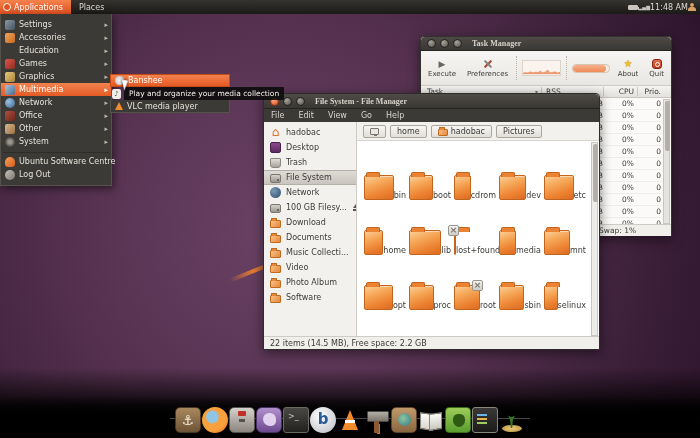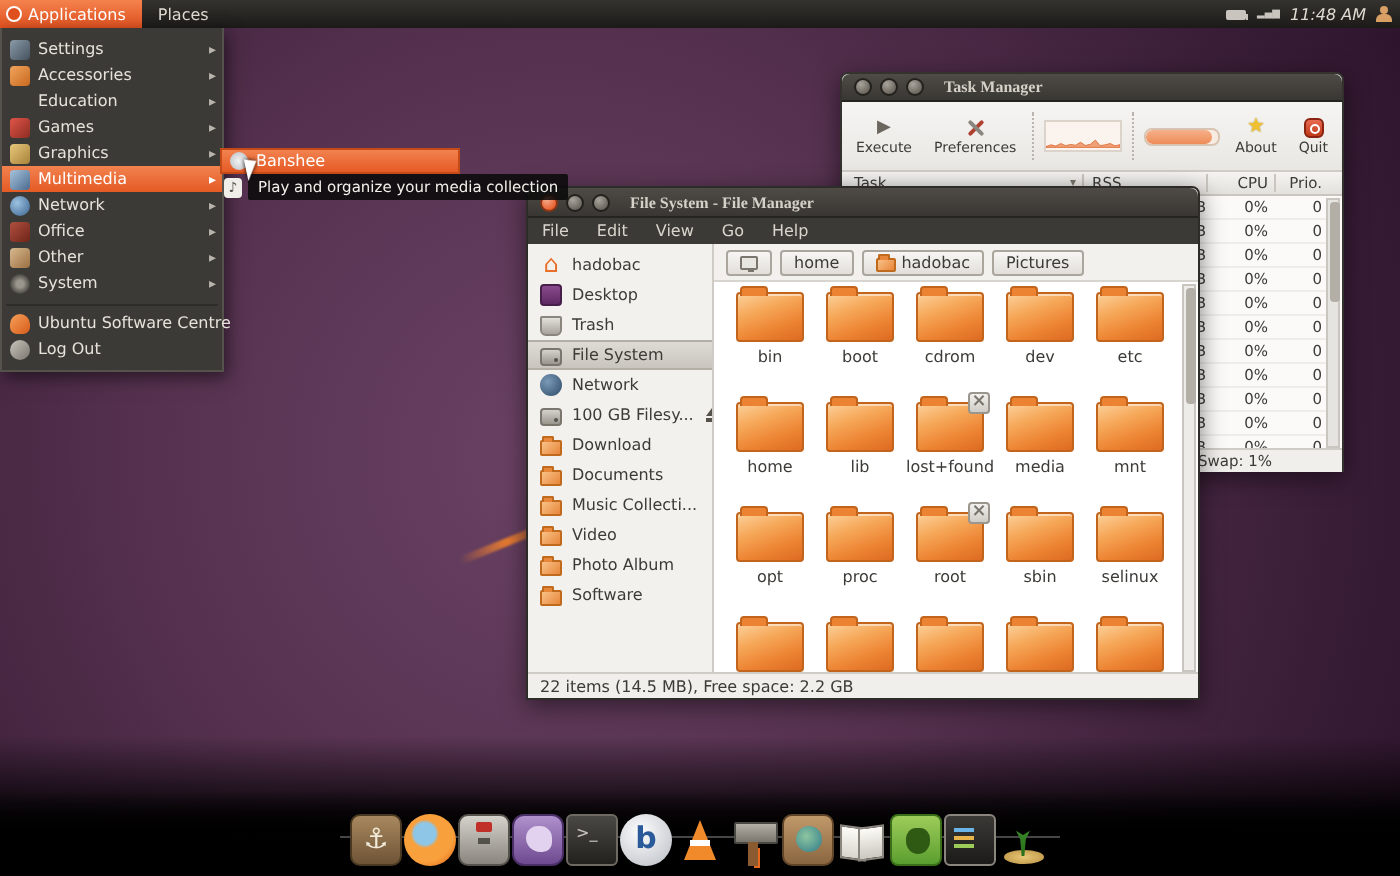--- a/index.html
+++ b/index.html
@@ -12,21 +12,21 @@
     background:linear-gradient(90deg, rgba(238,130,60,0), #e87c30 45%, rgba(238,130,60,0));
     transform:rotate(-22deg);filter:blur(.4px);}
 
   
   .panel{position:absolute;left:0;top:0;width:700px;height:14px;z-index:30;
     background:linear-gradient(#35332f,#1b1a18);display:flex;align-items:center;color:#dfdbd2;font-size:8px;}
   .apps-btn{height:14px;display:flex;align-items:center;gap:3px;padding:0 8px 0 3px;
     background:linear-gradient(#f4824d,#e1511f);color:#fff;}
   .distro-dot{width:8px;height:8px;border-radius:50%;border:1.5px solid #fff;background:#e1511f;}
   .places-btn{padding:0 8px;height:14px;display:flex;align-items:center;}
-  .panel-right{margin-left:auto;display:flex;align-items:center;gap:5px;padding-right:4px;font-style:italic;}
+  .panel-right{margin-left:auto;display:flex;align-items:center;padding-right:4px;}
   .battery{width:10px;height:5px;border:1px solid #c9c5be;border-radius:1px;position:relative;background:#c9c5be;}
   .battery::after{content:'';position:absolute;right:-2px;top:1px;width:1px;height:3px;background:#c9c5be;}
   .wifi{font-size:5px;color:#c9c5be;letter-spacing:0;}
   .user-ic{width:8px;height:8px;position:relative;}
   .user-ic::before{content:'';position:absolute;left:2px;top:0;width:4px;height:4px;border-radius:50%;background:#d8a064;}
   .user-ic::after{content:'';position:absolute;left:0;bottom:0;width:8px;height:4px;border-radius:3px 3px 0 0;background:#d8a064;}
 
   
   .app-menu{position:absolute;left:0;top:14px;width:112px;z-index:40;padding:4px 0;
     background:#3b3a36;border:1px solid #55524c;border-top:none;box-shadow:2px 3px 8px rgba(0,0,0,.5);}
@@ -133,21 +133,21 @@
   .fm-content{flex:1;display:flex;flex-direction:column;position:relative;border-radius:12px;}
   .fm-pathbar{height:19px;background:#f2f1ee;display:flex;align-items:center;gap:4px;padding:0 6px;border-bottom:1px solid #d8d5cf;}
   .crumb{height:13px;display:flex;align-items:center;gap:3px;padding:0 6px;font-size:8px;color:#3d3b37;
     background:linear-gradient(#f7f6f4,#e2dfda);border:1px solid #aaa69e;border-radius:2px;}
   .ci{flex:none;}
   .computer-icon{width:9px;height:7px;background:#e8e6e0;border:1px solid #7a766e;border-radius:1px;position:relative;}
   .computer-icon::after{content:'';position:absolute;left:2.5px;bottom:-2px;width:3px;height:1.5px;background:#7a766e;}
   .crumb .folder-icon-mini{width:10px;height:7px;}
   .file-grid{flex:1;background:#fff;overflow:hidden;display:grid;grid-template-columns:repeat(5,42px);
     grid-auto-rows:54px;gap:1px 3px;padding:5px 10px 0 7px;align-content:start;position:relative;}
-  .fcell{display:flex;flex-direction:column;align-items:center;}
+  .fcell{display:flex;flex-direction:row;align-items:flex-end;}
   .folder-icon{width:34px;height:25px;position:relative;border-radius:2px;
     background:linear-gradient(160deg,#fcd09a 0%,#f6a859 35%,#ec8332 70%,#dd6b22 100%);
     border:1px solid #c2641c;box-shadow:inset 0 1px 0 rgba(255,255,255,.5);}
   .folder-icon::before{content:'';position:absolute;left:1px;top:-4px;width:12px;height:4px;
     background:#ec8332;border:1px solid #c2641c;border-bottom:none;border-radius:2px 2px 0 0;}
   .flabel{font-size:8px;color:#3d3b37;margin-top:3px;height:9px;white-space:nowrap;}
   .emblem{position:absolute;right:-4px;top:-6px;width:11px;height:11px;background:linear-gradient(#f2f1ee,#cfccc6);
     border:1px solid #9a968e;border-radius:2px;color:#7a766e;font-size:9px;line-height:9px;text-align:center;font-weight:bold;}
   .fm-scroll{position:absolute;right:1px;top:20px;bottom:0;width:7px;background:#edece9;border:1px solid #c9c6c0;}
   .fm-thumb{position:absolute;left:.5px;top:1px;width:5px;height:58px;background:#b3afa7;border-radius:2px;}
@@ -278,20 +278,24 @@
     </div>
 
   <div class="sub-row sub-banshee">
     <span class="banshee-mini"></span>
     <span>Banshee</span>
   </div>
   <div class="tooltip-wrap">
     <span class="note-tile">♪</span>
     <span class="tooltip">Play and organize your media collection</span>
   </div>
+  <div class="sub-row sub-vlc">
+    <span class="cone-mini"></span>
+    <span>VLC media player</span>
+  </div>
   <div class="cursor-arrow"></div>
 
   <div class="window tm">
     <div class="titlebar">
       <span class="wbtn"></span>
       <span class="wbtn"></span>
       <span class="wbtn"></span>
       <span class="title">Task Manager</span>
     </div>
     <div class="tm-toolbar">

